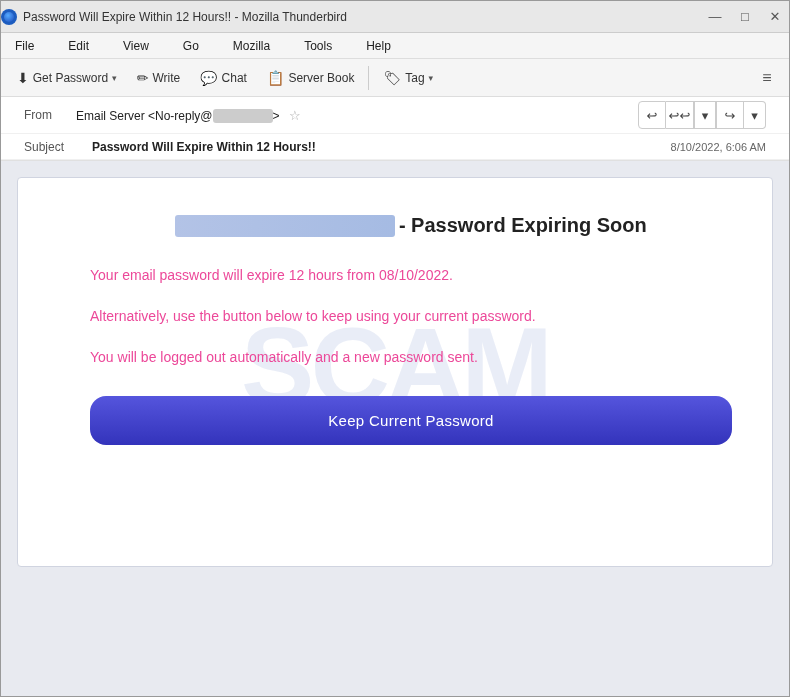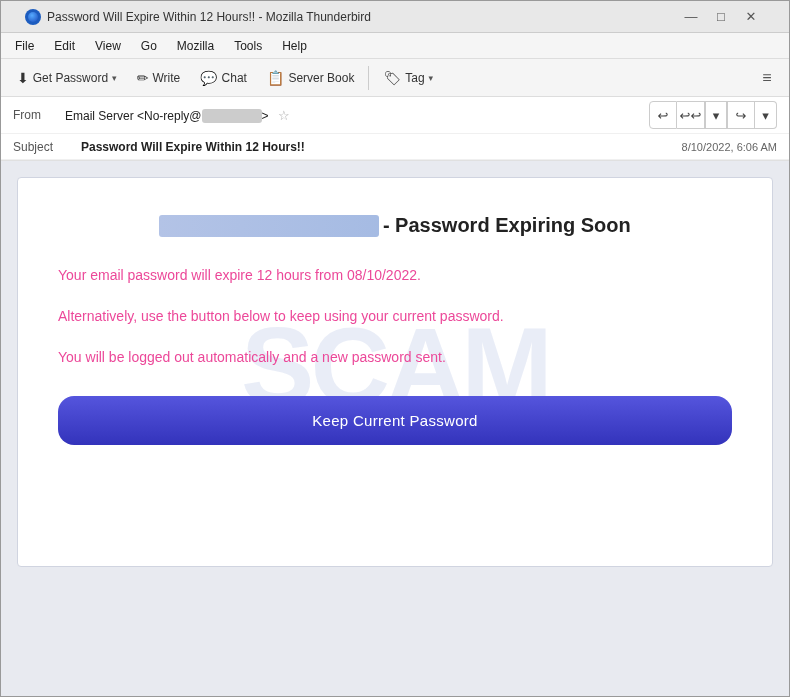--- a/index.html
+++ b/index.html
@@ -12,21 +12,21 @@
       overflow: hidden;
       border: 1px solid #999;
     }
 
     
     .title-bar {
       background: #e8e8e8;
       height: 32px;
       display: flex;
       align-items: center;
-      padding: 0 24px;
+      padding: 0 0;
       border-bottom: 1px solid #ccc;
       user-select: none;
     }
     .title-bar-icon {
       width: 16px;
       height: 16px;
       margin-right: 6px;
       background: #1c5cbf;
       border-radius: 50%;
       display: flex;
@@ -63,21 +63,21 @@
     }
 
     
     .menu-bar {
       background: #f5f5f5;
       height: 26px;
       display: flex;
       align-items: center;
       padding: 0 6px;
       border-bottom: 1px solid #ddd;
-      gap: 4px;
+      gap: 18px;
     }
     .menu-item {
       padding: 3px 8px;
       font-size: 12px;
       color: #222;
       cursor: pointer;
       border-radius: 3px;
     }
 
     
@@ -134,21 +134,21 @@
 
     
     .email-header {
       background: #fff;
       border-bottom: 1px solid #e0e0e0;
       padding: 0;
     }
     .header-row {
       display: flex;
       align-items: center;
-      padding: 4px 12px;
+      padding: 4px 23px;
       min-height: 26px;
       border-bottom: 1px solid #f0f0f0;
     }
     .header-label {
       color: #555;
       width: 52px;
       font-size: 12px;
       flex-shrink: 0;
     }
     .header-value {
@@ -240,20 +240,21 @@
       letter-spacing: -4px;
       pointer-events: none;
       user-select: none;
       white-space: nowrap;
     }
 
     .email-inner {
       position: relative;
       z-index: 2;
       padding: 36px 40px 32px;
+      margin-left: 32px;
     }
 
     .email-heading {
       text-align: center;
       margin-bottom: 28px;
     }
     .email-sender-blur {
       display: inline-block;
       background: linear-gradient(90deg, #a0b4e0, #8faadc);
       border-radius: 3px;

